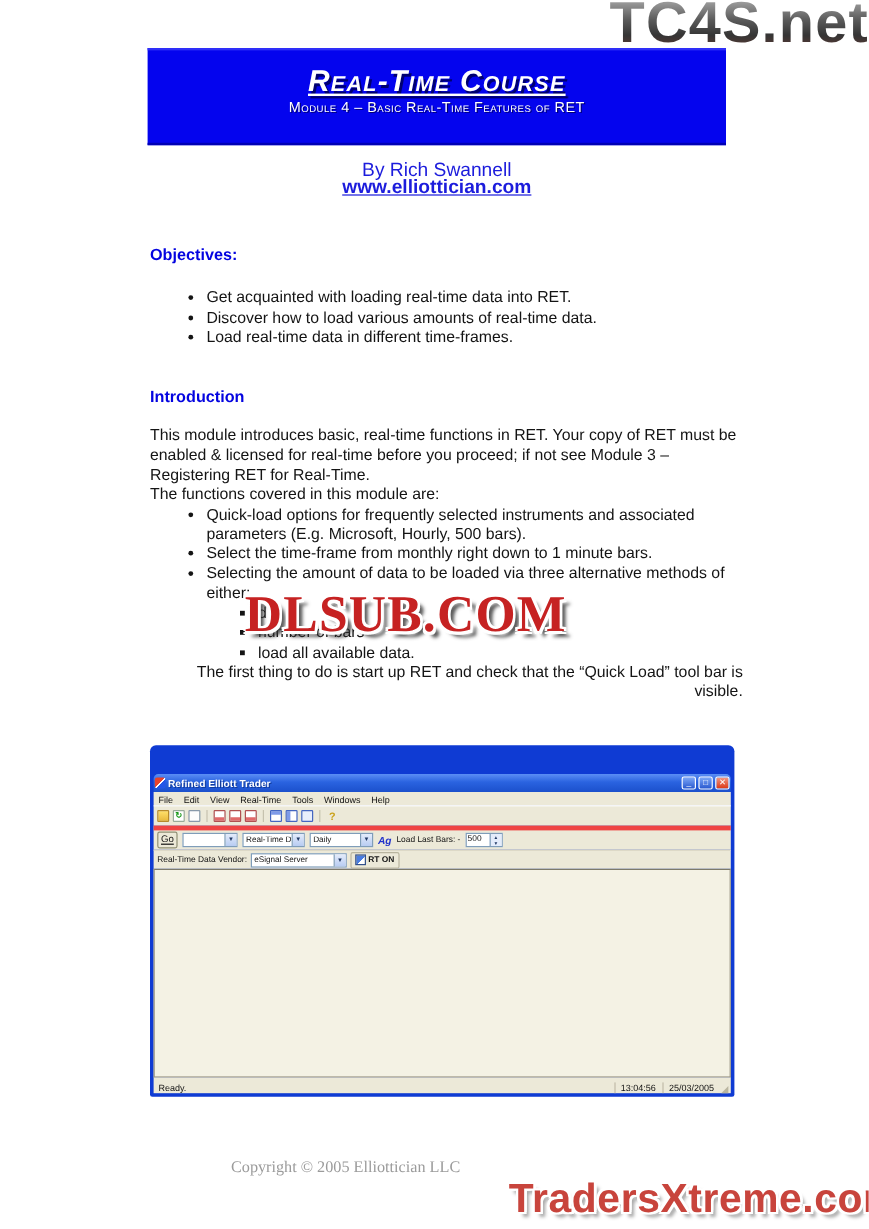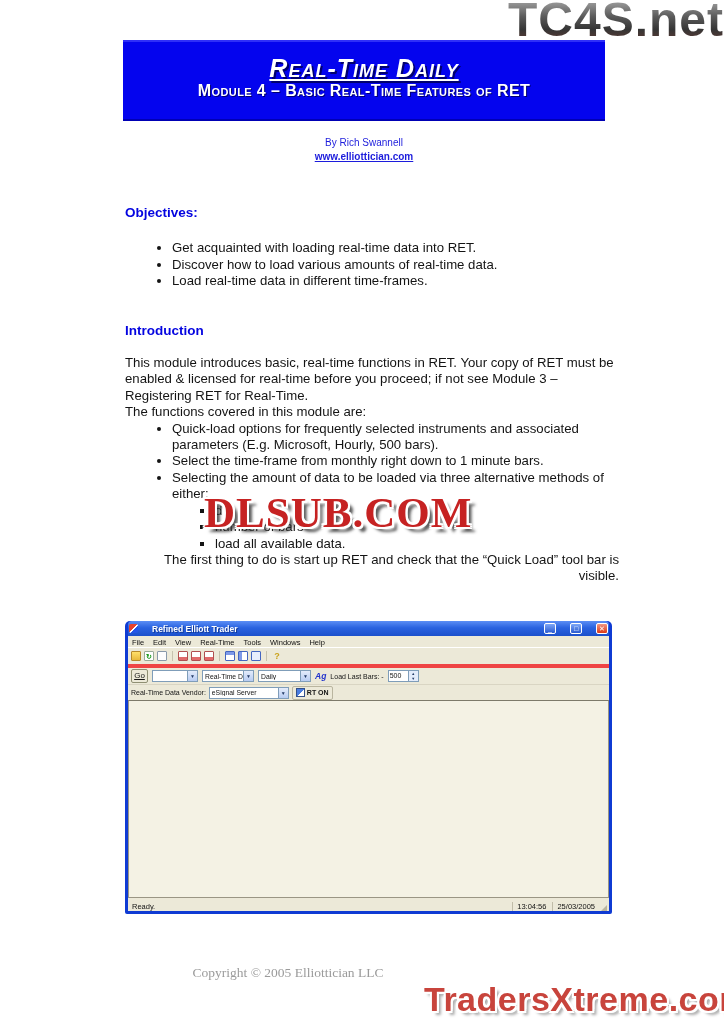--- a/index.html
+++ b/index.html
@@ -9,23 +9,23 @@
   
   .tc4s{position:absolute;top:-8px;right:0;font-size:48px;font-weight:bold;letter-spacing:1px;
         background:linear-gradient(180deg,#b2b2b2 8%,#5a5a5a 45%,#353535 68%,#6e3c33 100%);
         -webkit-background-clip:text;background-clip:text;color:transparent;}
 
   
   .banner{position:absolute;left:123px;top:40px;width:482px;height:81px;background:#0404ee;
           border-top:2px solid #2e2ef8;border-bottom:2px solid #0000b4;text-align:center;color:#fff;box-sizing:border-box;}
   .banner-title{margin-top:13px;font-size:25px;line-height:27px;font-weight:bold;font-style:italic;
           font-variant:small-caps;letter-spacing:1px;text-decoration:underline;text-shadow:2px 2px 0 #000070;}
-  .banner-subtitle{font-size:16px;font-weight:bold;font-variant:small-caps;letter-spacing:.4px;text-shadow:1px 1px 0 #000070;}
-
-  .byline{position:absolute;left:123px;top:136px;width:482px;text-align:center;font-size:10px;line-height:14px;color:#1c1cdc;}
+  .banner-subtitle{font-size:12px;font-weight:normal;font-variant:small-caps;letter-spacing:.4px;text-shadow:1px 1px 0 #000070;}
+
+  .byline{position:absolute;left:123px;top:136px;width:482px;text-align:center;font-size:16px;line-height:14px;color:#1c1cdc;}
   .site-link{color:#1c1cdc;font-weight:bold;text-decoration:underline;cursor:pointer;}
 
   
   .content{position:absolute;left:125px;top:205px;width:494px;font-size:13.2px;line-height:16.4px;}
   .h-blue{color:#0404e0;font-size:13.5px;font-weight:bold;margin:0;}
   .h-obj{margin-bottom:19px;}
   .h-intro{margin-top:33px;margin-bottom:16px;}
   .content p{margin:0;}
   .p1{margin-bottom:15px;}
   ul.doc{margin:0;padding-left:47px;list-style:disc;}
@@ -34,22 +34,22 @@
 
   
   .dlsub{position:absolute;left:204px;top:488px;font-family:"Liberation Serif",serif;font-weight:bold;
          font-size:43px;letter-spacing:1px;color:#c62222;
          text-shadow:-2px -2px 0 #fff,2px -2px 0 #fff,-2px 2px 0 #fff,2px 2px 0 #fff,
                      0 -2px 0 #fff,0 2px 0 #fff,-2px 0 0 #fff,2px 0 0 #fff,5px 5px 3px rgba(50,50,50,.8);}
 
   
   .window{position:absolute;left:125px;top:621px;width:487px;height:293px;background:#0f3bd3;
           border-radius:5px 5px 2px 2px;padding:0 3px 3px;box-sizing:border-box;display:flex;flex-direction:column;}
-  .titlebar{height:15px;display:flex;align-items:center;gap:14px;padding:0 1px;border-radius:4px 4px 0 0;
-          background:linear-gradient(180deg,#5b8ef5 0%,#2a63e0 45%,#1b50cc 100%);}
+  .titlebar{height:15px;display:flex;align-items:center;gap:2px;padding:0 1px;border-radius:4px 4px 0 0;
+          background:linear-gradient(180deg,#5b8ef5 0%,#2a63e0 45%,#1b50cc 100%);margin-top:24px;}
   .app-icon{width:9px;height:9px;border-radius:2px;background:linear-gradient(135deg,#e8432c 0 48%,#fff 48% 56%,#2457e8 56%);}
   .title-text{flex:1;color:#fff;font-size:8.5px;font-weight:bold;text-shadow:1px 1px 0 #103a9a;white-space:nowrap;}
   .wbtn{width:12px;height:11px;border:1px solid #fff;border-radius:2px;font-size:7px;line-height:9px;
         text-align:center;color:#fff;box-sizing:border-box;cursor:default;}
   .minb,.maxb{background:linear-gradient(180deg,#7da7f7,#2a5ad0);}
   .closeb{background:linear-gradient(180deg,#f09784,#dd3915);}
 
   .menubar{display:flex;gap:9px;background:#ece9d8;font-size:7.5px;color:#111;padding:2px 4px 1px;height:11px;box-sizing:border-box;}
   .toolbar{display:flex;align-items:center;gap:3px;background:#ece9d8;height:14px;padding:1px 3px;border-top:1px solid #fff;}
   .tbi{width:10px;height:10px;border-radius:1px;box-sizing:border-box;font-size:7px;line-height:10px;text-align:center;}
@@ -97,21 +97,21 @@
                       0 -2px 0 #fff,0 2px 0 #fff,-2px 0 0 #fff,2px 0 0 #fff,4px 4px 3px #a8a8a8;}
 </style>
 </head>
 <body>
 
 <div class="page">
 
   <div class="tc4s">TC4S.net</div>
 
   <div class="banner">
-    <div class="banner-title">Real-Time Daily</div>
+    <div class="banner-title">Real-Time Course</div>
     <div class="banner-subtitle">Module 4 – Basic Real-Time Features of RET</div>
   </div>
 
   <div class="byline">
     <div>By Rich Swannell</div>
     <span class="site-link">www.elliottician.com</span>
   </div>
 
   <div class="content">
     <div class="h-blue h-obj">Objectives:</div>

